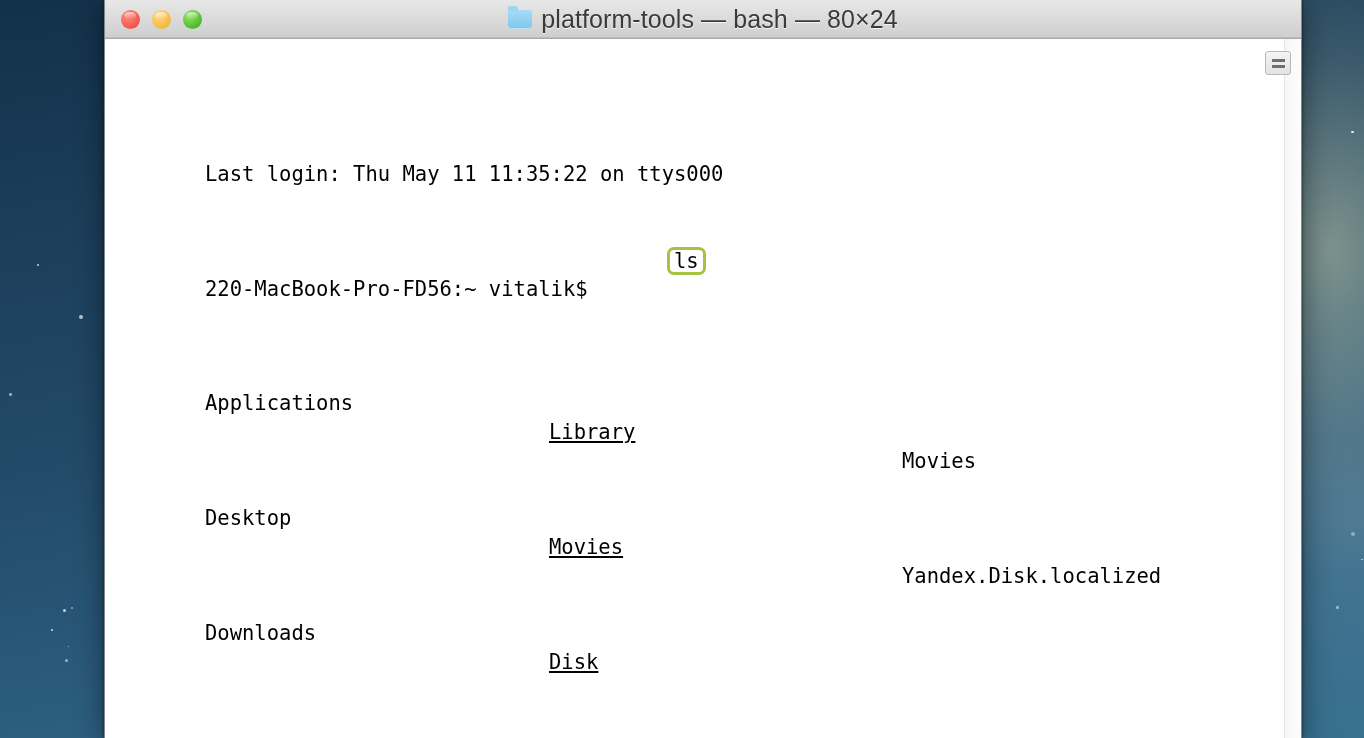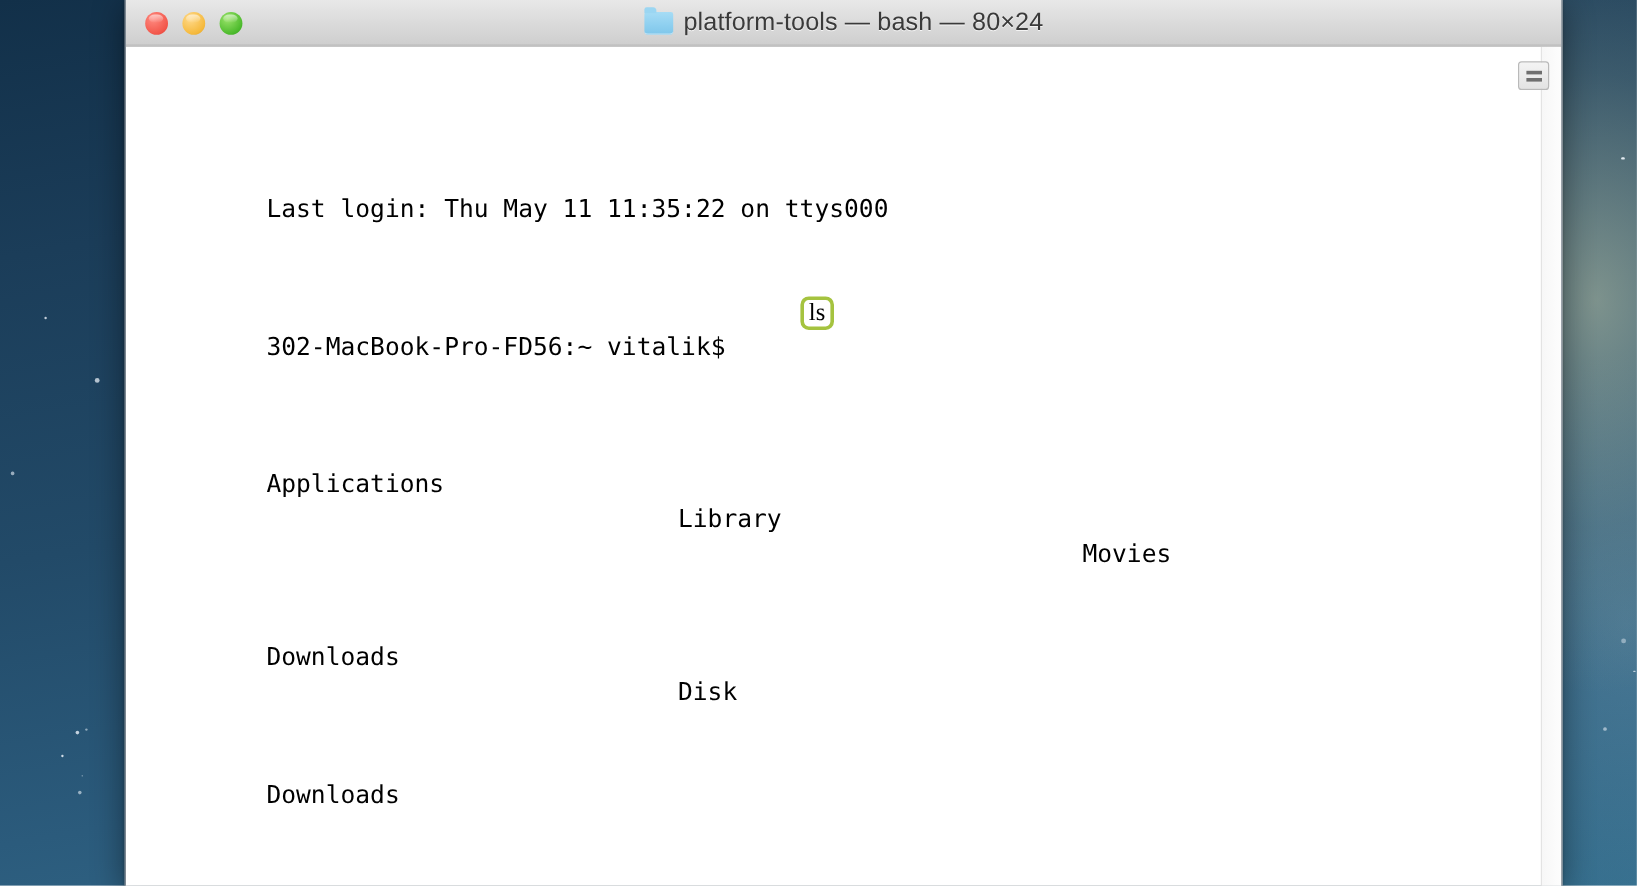--- a/index.html
+++ b/index.html
@@ -83,21 +83,21 @@
     box-shadow: inset 0 -1px 0 rgba(255,255,255,.5);
   }
   #folder-icon::before {
     content:"";
     position:absolute; left:0; top:-4px; width:10px; height:5px;
     border-radius: 2px 3px 0 0;
     background: #9bd6f2;
   }
   #title-text {
     font-family: "Liberation Sans", sans-serif;
-    font-size: 21px;
+    font-size: 25px;
     color: #3a3a3a;
     letter-spacing: .1px;
     text-shadow: 0 1px 0 rgba(255,255,255,.75);
   }
 
   
   #term-body {
     position: relative;
     height: 700px;
     background: #ffffff;
@@ -108,34 +108,33 @@
     left: 0; top: 0;
     padding: 6px 0 0 0;
     font-family: "DejaVu Sans Mono", "Liberation Mono", monospace;
     font-size: 20.5px;
     line-height: 28.7px;
     color: #000000;
     white-space: pre;
   }
   .line { position: relative; height: 28.7px; padding-left: 114px; }
   .col { position: absolute; white-space: pre; }
-  .c1 { left: 117px; }
-  .c2 { left: 460px; }
+  .c1 { left: 100px; }
+  .c2 { left: 444px; text-decoration: underline; }
   .c3 { left: 797px; }
 
   .hl {
     display: inline-block;
     border: 3px solid #a5c33f;
     border-radius: 7px;
     padding: 0px 4px;
     margin: 0 -4px;
     line-height: 22px;
     position: relative;
     top: 1px;
-    font-family: Liberation Serif, serif;
   }
 
   
   #split-indicator {
     position: absolute;
     right: 10px;
     top: 12px;
     width: 24px;
     height: 22px;
     background: linear-gradient(180deg,#f4f4f4,#e3e3e3);
@@ -205,29 +204,34 @@
       <span></span>
     </div>
 
     <div id="term-text">
 
       <div class="line">
         <span class="col c1">Last login: Thu May 11 11:35:22 on ttys000</span>
       </div>
 
       <div class="line">
-        <span class="col c1">302-MacBook-Pro-FD56:~ vitalik$ </span><span class="hl" style="position:absolute;left:566px;">ls</span>
+        <span class="col c1">220-MacBook-Pro-FD56:~ vitalik$ </span><span class="hl" style="position:absolute;left:566px;">ls</span>
       </div>
 
       <div class="line">
         <span class="col c1">Applications</span>
         <span class="col c2">Library</span>
         <span class="col c3">Movies</span>
       </div>
 
+      <div class="line">
+        <span class="col c1">Desktop</span>
+        <span class="col c2">Movies</span>
+        <span class="col c3">Yandex.Disk.localized</span>
+      </div>
 
       <div class="line">
         <span class="col c1">Downloads</span>
         <span class="col c2">Disk</span>
       </div>
 
       <div class="line">
         <span class="col c1">Downloads</span>
         
         <span class="col c3"></span>

